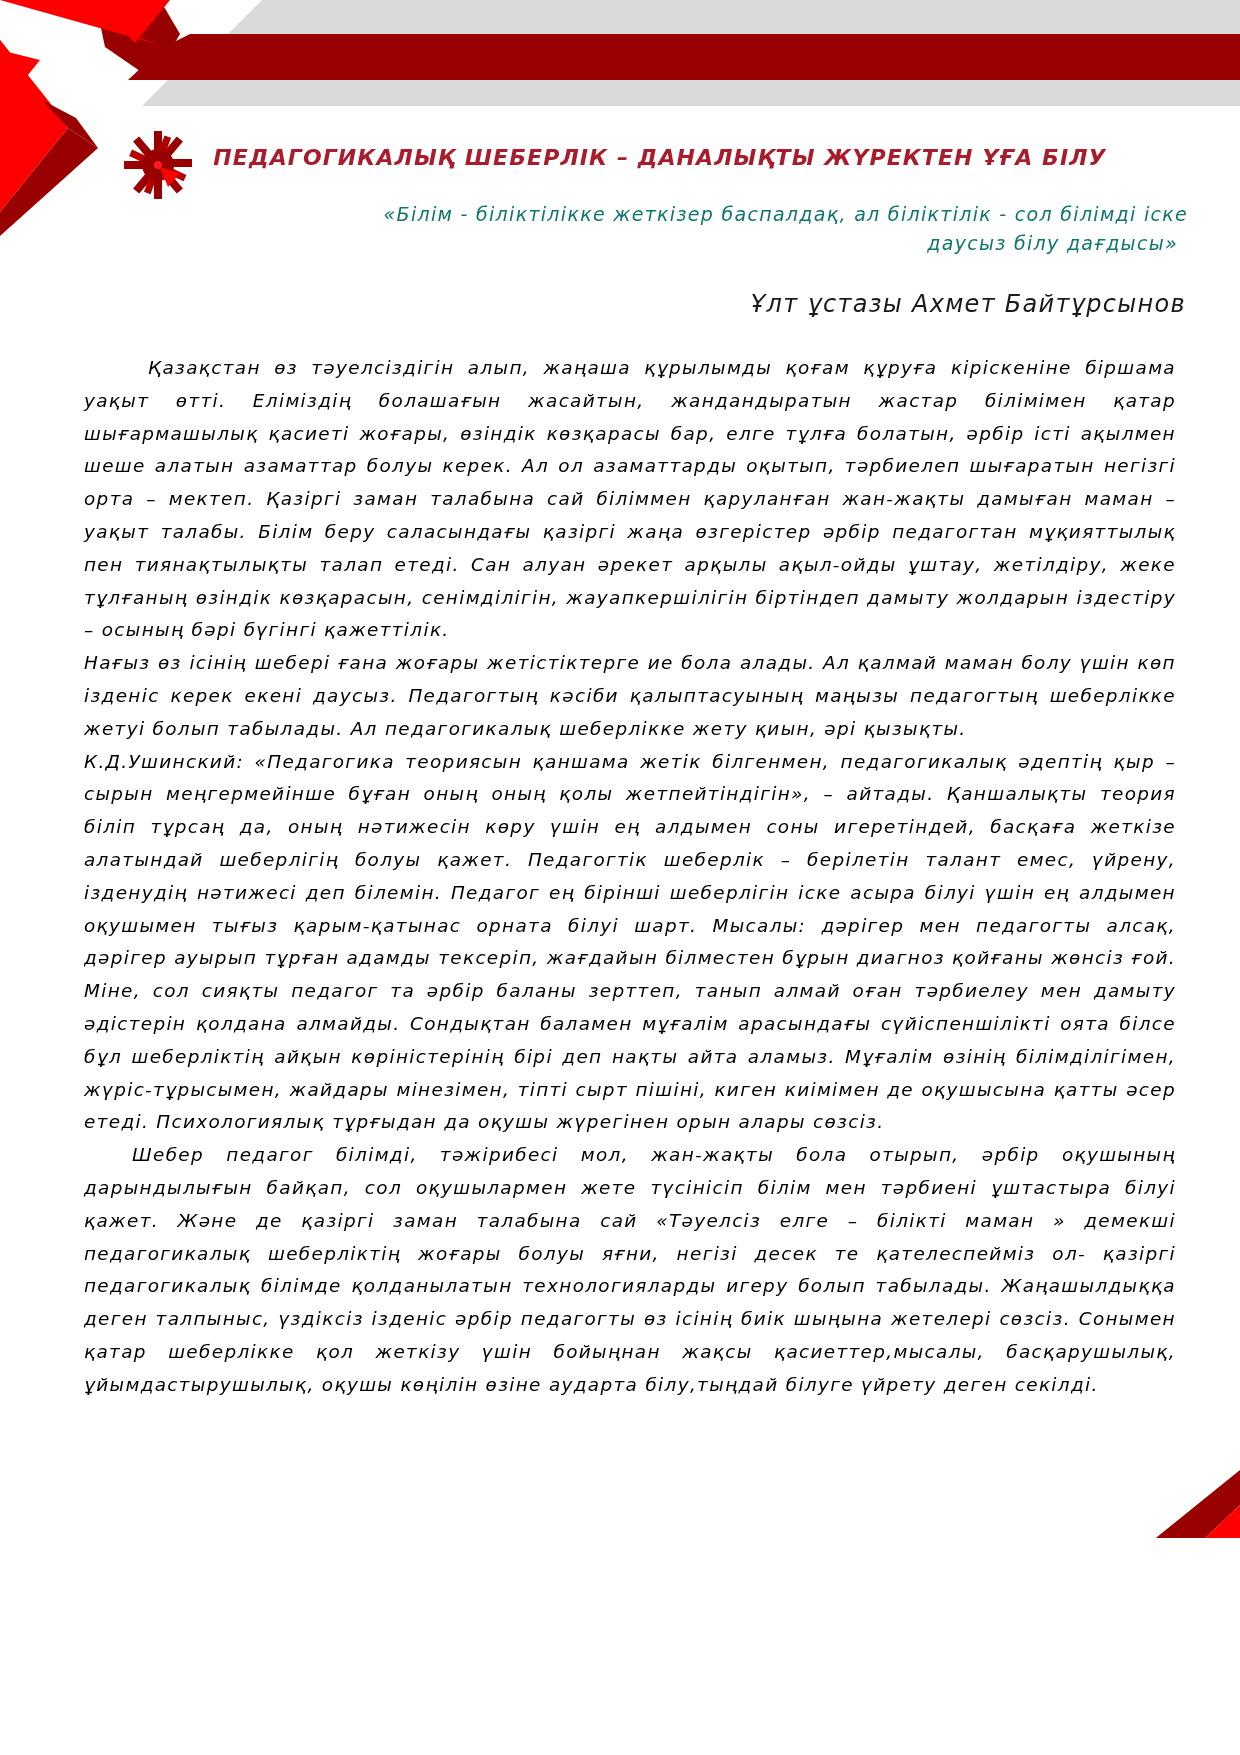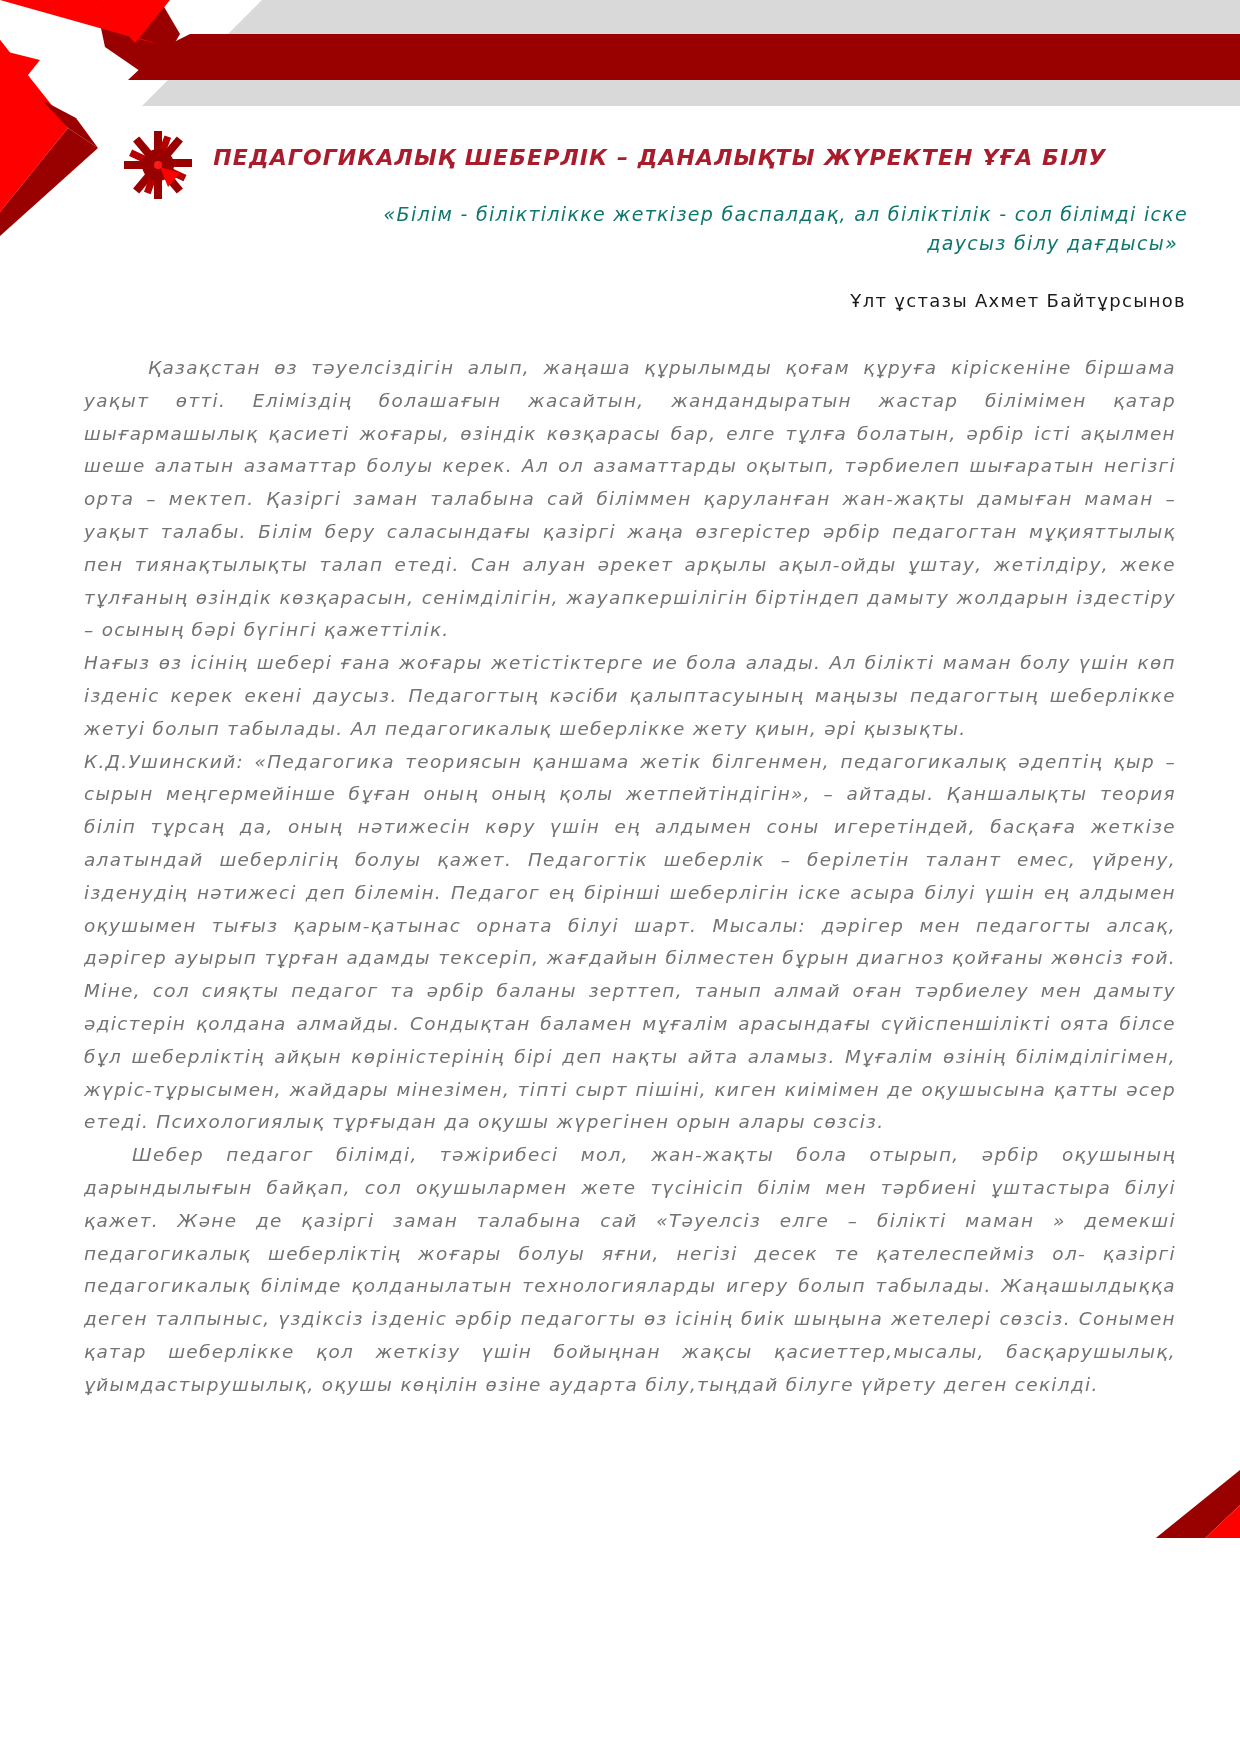--- a/index.html
+++ b/index.html
@@ -34,33 +34,34 @@
     font-style: italic;
     font-size: 19px;
     line-height: 29px;
     letter-spacing: 1.3px;
     color: #0f766e;
   }
   .epigraph .q2 { padding-right: 10px; }
   .author {
     position: absolute;
     right: 54px; top: 290px;
-    font-size: 18px;
+    font-style: italic;
+    font-size: 24px;
     letter-spacing: 1.3px;
     color: #1a1a1a;
   }
   .body {
     position: absolute;
     left: 84px; top: 352px;
     width: 1092px;
     font-style: italic;
     font-size: 18.4px;
     line-height: 32.8px;
     letter-spacing: 1.35px;
-    color: #737373;
+    color: #000000;
     text-align: justify;
   }
   .body p { margin: 0; }
   .indent1 { text-indent: 64px; }
   .indent2 { text-indent: 48px; }
 </style>
 </head>
 <body>
 
 <div class="page">
@@ -120,17 +121,17 @@
 
   <div class="epigraph">
     <div>«Білім - біліктілікке жеткізер баспалдақ, ал біліктілік - сол білімді іске</div>
     <div class="q2">даусыз білу дағдысы»</div>
   </div>
 
   <div class="author">Ұлт ұстазы Ахмет Байтұрсынов</div>
 
   <div class="body">
     <p class="indent1">Қазақстан өз тәуелсіздігін алып, жаңаша құрылымды қоғам құруға кіріскеніне біршама уақыт өтті. Еліміздің болашағын жасайтын, жандандыратын жастар білімімен қатар шығармашылық қасиеті жоғары, өзіндік көзқарасы бар, елге тұлға болатын, әрбір істі ақылмен шеше алатын азаматтар болуы керек. Ал ол азаматтарды оқытып, тәрбиелеп шығаратын негізгі орта – мектеп.  Қазіргі заман талабына сай біліммен қаруланған жан-жақты дамыған маман – уақыт талабы. Білім беру саласындағы қазіргі жаңа өзгерістер әрбір педагогтан мұқияттылық пен тиянақтылықты талап етеді. Сан алуан әрекет арқылы ақыл-ойды ұштау, жетілдіру, жеке тұлғаның өзіндік  көзқарасын, сенімділігін, жауапкершілігін біртіндеп дамыту жолдарын іздестіру – осының бәрі бүгінгі қажеттілік.</p>
-    <p>Нағыз өз ісінің шебері ғана жоғары жетістіктерге ие бола алады. Ал білікті маман болу үшін көп ізденіс керек екені даусыз. Педагогтың кәсіби қалыптасуының маңызы педагогтың шеберлікке жетуі болып табылады. Ал педагогикалық шеберлікке жету қиын, әрі қызықты.</p>
+    <p>Нағыз өз ісінің шебері ғана жоғары жетістіктерге ие бола алады. Ал қалмай маман болу үшін көп ізденіс керек екені даусыз. Педагогтың кәсіби қалыптасуының маңызы педагогтың шеберлікке жетуі болып табылады. Ал педагогикалық шеберлікке жету қиын, әрі қызықты.</p>
     <p>К.Д.Ушинский: «Педагогика теориясын қаншама жетік білгенмен, педагогикалық әдептің қыр – сырын меңгермейінше бұған оның оның қолы жетпейтіндігін», – айтады. Қаншалықты теория біліп тұрсаң да, оның нәтижесін көру үшін ең алдымен соны игеретіндей, басқаға жеткізе алатындай шеберлігің болуы қажет. Педагогтік шеберлік – берілетін талант емес, үйрену, ізденудің нәтижесі деп білемін. Педагог ең бірінші шеберлігін іске асыра білуі үшін ең алдымен оқушымен тығыз қарым-қатынас орната білуі шарт. Мысалы: дәрігер мен педагогты алсақ, дәрігер ауырып тұрған адамды тексеріп, жағдайын білместен бұрын диагноз қойғаны жөнсіз ғой. Міне, сол сияқты педагог та әрбір баланы зерттеп, танып алмай оған тәрбиелеу мен дамыту әдістерін қолдана алмайды. Сондықтан баламен мұғалім арасындағы сүйіспеншілікті оята білсе бұл шеберліктің айқын көріністерінің бірі деп нақты айта аламыз. Мұғалім өзінің білімділігімен, жүріс-тұрысымен, жайдары мінезімен, тіпті сырт пішіні, киген киімімен де оқушысына қатты әсер етеді. Психологиялық тұрғыдан да оқушы жүрегінен орын алары сөзсіз.</p>
     <p class="indent2">Шебер педагог білімді, тәжірибесі мол, жан-жақты бола отырып, әрбір оқушының дарындылығын байқап, сол оқушылармен жете түсінісіп білім мен тәрбиені ұштастыра білуі қажет. Және де қазіргі заман талабына сай «Тәуелсіз елге – білікті маман » демекші педагогикалық шеберліктің жоғары болуы яғни, негізі десек те қателеспейміз ол- қазіргі педагогикалық білімде қолданылатын технологияларды игеру болып табылады. Жаңашылдыққа деген талпыныс, үздіксіз ізденіс әрбір педагогты өз ісінің биік шыңына жетелері сөзсіз. Сонымен қатар шеберлікке қол жеткізу үшін бойыңнан жақсы қасиеттер,мысалы, басқарушылық, ұйымдастырушылық, оқушы көңілін өзіне аударта білу,тыңдай білуге үйрету деген секілді.</p>
   </div>
 </div>
 
 </body></html>

